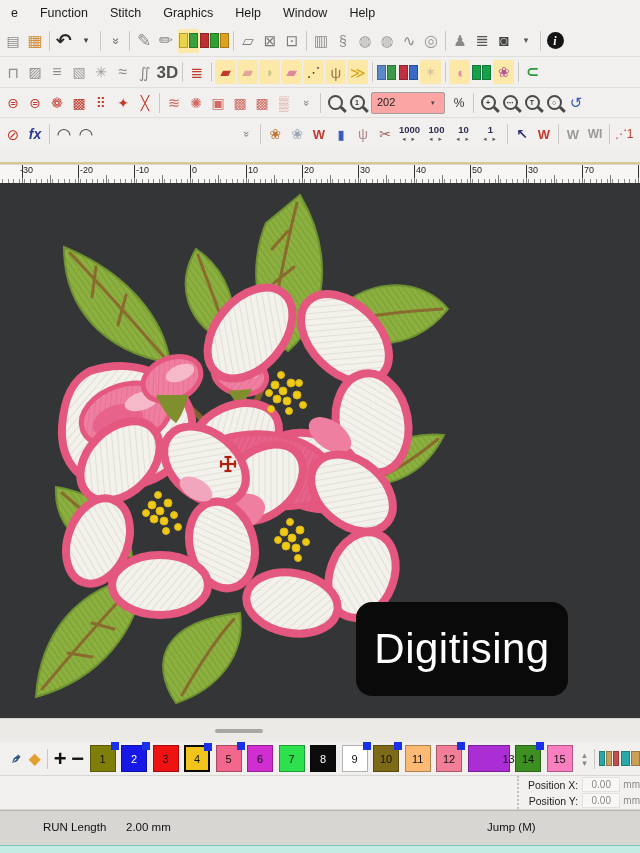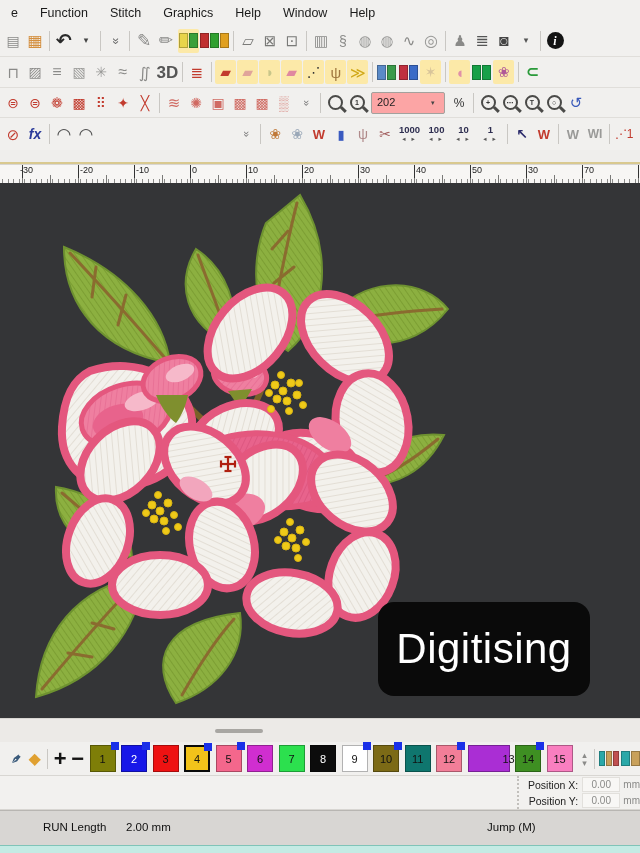--- a/index.html
+++ b/index.html
@@ -29,21 +29,21 @@
          display:flex;align-items:center;justify-content:center;}
   .rulerwrap{height:33px;background:#efeeec;position:relative;}
   .tanline{position:absolute;top:12px;left:0;right:0;height:2px;background:#d9c98f;}
   .ruler{position:absolute;top:14px;left:0;right:0;height:19px;background:
      repeating-linear-gradient(90deg,#7a7a78 0,#7a7a78 1px,transparent 1px,transparent 28px) 22px 100%/100% 9px no-repeat,
      repeating-linear-gradient(90deg,#8a8a88 0,#8a8a88 1px,transparent 1px,transparent 5.6px) 1.8px 100%/100% 5px no-repeat,
      #f7f6f4;border-top:1px solid #d8d6d2;}
   .rtick{position:absolute;top:0;width:1px;height:13px;background:#333;}
   .rlabel{position:absolute;top:0;font-size:9px;color:#222;white-space:nowrap;}
   .canvas{position:relative;width:640px;height:535px;background:#343537;overflow:hidden;}
-  .overlay-badge{position:absolute;left:378px;top:419px;width:212px;height:94px;background:#0a0a0a;
+  .overlay-badge{position:absolute;left:356px;top:419px;width:212px;height:94px;background:#0a0a0a;
       border-radius:16px;display:flex;align-items:center;justify-content:center;}
   .overlay-badge span{color:#fff;font-size:42px;font-weight:500;letter-spacing:0.5px;}
   .divider{height:24px;background:#eceae7;position:relative;border-top:1px solid #d8d6d2;box-sizing:border-box;}
   .handle{position:absolute;left:215px;top:10px;width:48px;height:4px;background:#a8a6a2;border-radius:2px;}
   .pal{height:34px;background:#f1f0ee;display:flex;align-items:center;padding-left:6px;border-bottom:1px solid #d8d6d2;box-sizing:border-box;}
   .ptool{width:24px;height:24px;display:flex;align-items:center;justify-content:center;font-size:15px;}
   .pm{width:22px;font-size:22px;font-weight:bold;color:#141414;display:flex;align-items:center;justify-content:center;height:24px;}
   .sw{width:26px;height:27px;margin-right:5.5px;position:relative;display:flex;align-items:center;justify-content:center;
       font-size:11px;border:1px solid rgba(0,0,0,.3);box-sizing:border-box;flex:none;}
   .sw .mk{position:absolute;top:-4px;right:-4px;width:8px;height:8px;background:#1a30e8;}
@@ -464,21 +464,21 @@
         <span>8</span>
       </span>
       <span class="sw" style="background: rgb(255, 255, 255); color: rgb(17, 17, 17);">
         <span>9</span>
         <span class="mk"></span>
       </span>
       <span class="sw" style="background: rgb(124, 106, 22); color: rgb(17, 17, 17);">
         <span>10</span>
         <span class="mk"></span>
       </span>
-      <span class="sw" style="background: #0f766e; color: rgb(17, 17, 17);">
+      <span class="sw" style="background: #fdba74; color: rgb(17, 17, 17);">
         <span>11</span>
       </span>
       <span class="sw" style="background: rgb(242, 126, 152); color: rgb(17, 17, 17);">
         <span>12</span>
         <span class="mk"></span>
       </span>
       <span class="sw" style="background: rgb(170, 46, 212); color: rgb(17, 17, 17); padding-left: 40px;">
         <span>13</span>
       </span>
       <span class="sw" style="background: rgb(62, 143, 34); color: rgb(17, 17, 17);">

